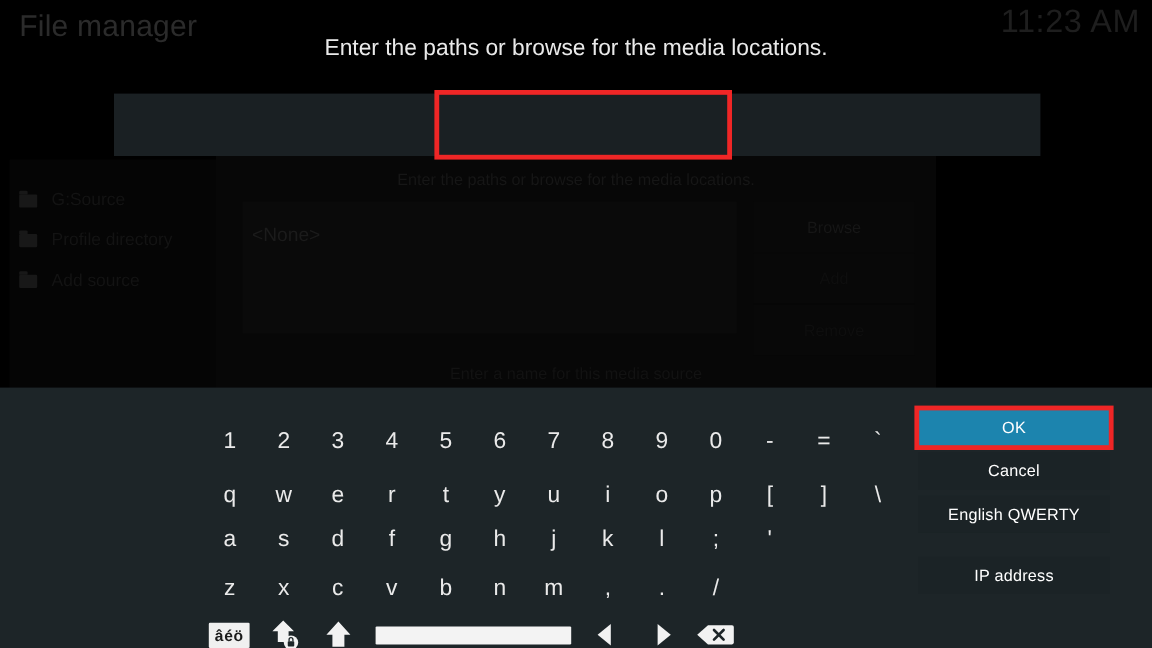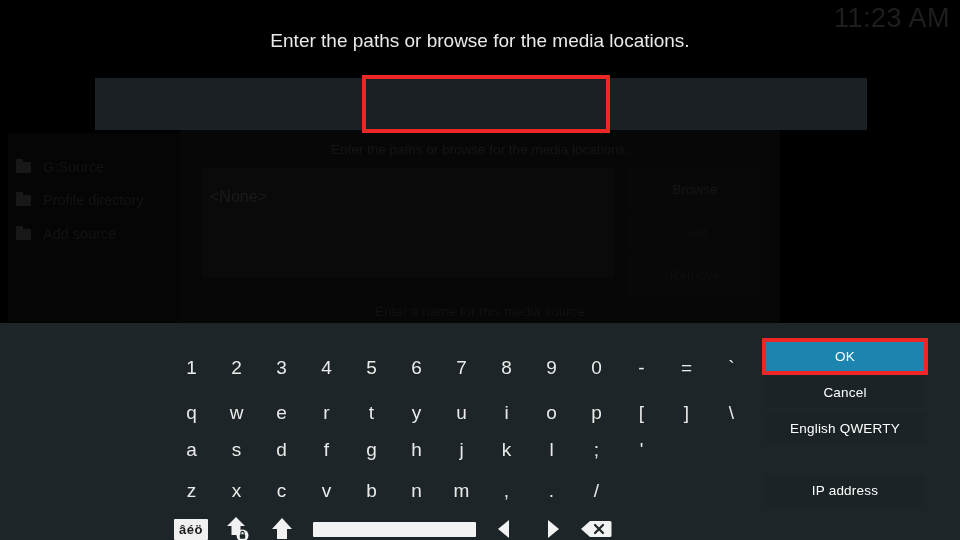--- a/index.html
+++ b/index.html
@@ -297,20 +297,21 @@
   .wm .wm1 { font-size: 16.5px; line-height: 18px; color: #a6abaf; }
   .wm .wm2 { font-size: 11.5px; line-height: 14px; color: #9ba1a5; }
 </style>
 </head>
 <body>
 
 <div id="screen">
 
   <div class="bg-layer">
 
+    <div class="win-title">File manager</div>
 
     <div class="clock">11:23 AM</div>
 
     <div class="bg-dialog-strip"></div>
 
     <div class="sidebar">
       <div class="side-item" style="top:20px">
         <span class="folder"></span>
         <span class="side-label">G:Source</span>
       </div>
@@ -445,20 +446,20 @@
       <svg width="32" height="22" viewBox="0 0 32 22">
         <path d="M10 3 H30 a1.5 1.5 0 0 1 1.5 1.5 v13 a1.5 1.5 0 0 1 -1.5 1.5 H10 L1 11 Z" fill="#f2f2f2"></path>
         <path d="M15 7 L23 15 M23 7 L15 15" stroke="#1d2528" stroke-width="2.2" stroke-linecap="round"></path>
       </svg>
     </div>
   </div>
 
   <div class="rbtn primary" style="top:341px">OK</div>
   <div class="rbtn" style="top:377px">Cancel</div>
   <div class="rbtn" style="top:413px">English QWERTY</div>
-  <div class="rbtn" style="top:475px">IP address</div>
+  <div class="rbtn" style="top:464px">IP address</div>
 
   <div class="hl-ok"></div>
 
   <div class="wm">
   </div>
 
 </div>
 
 </body></html>

